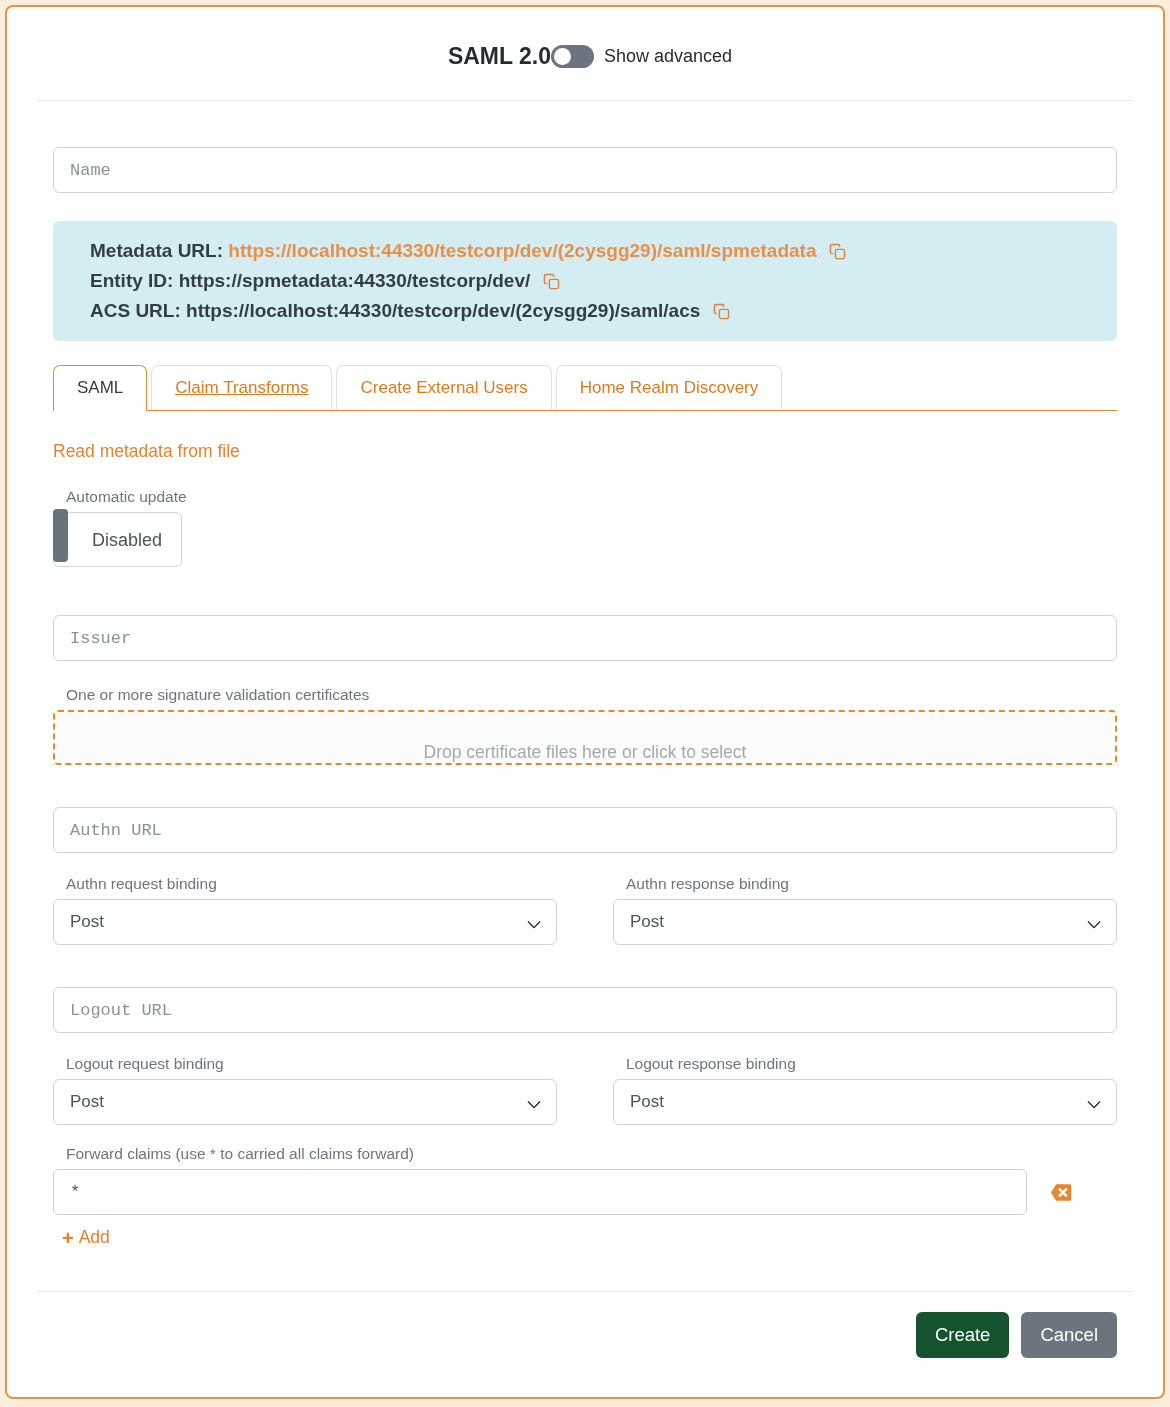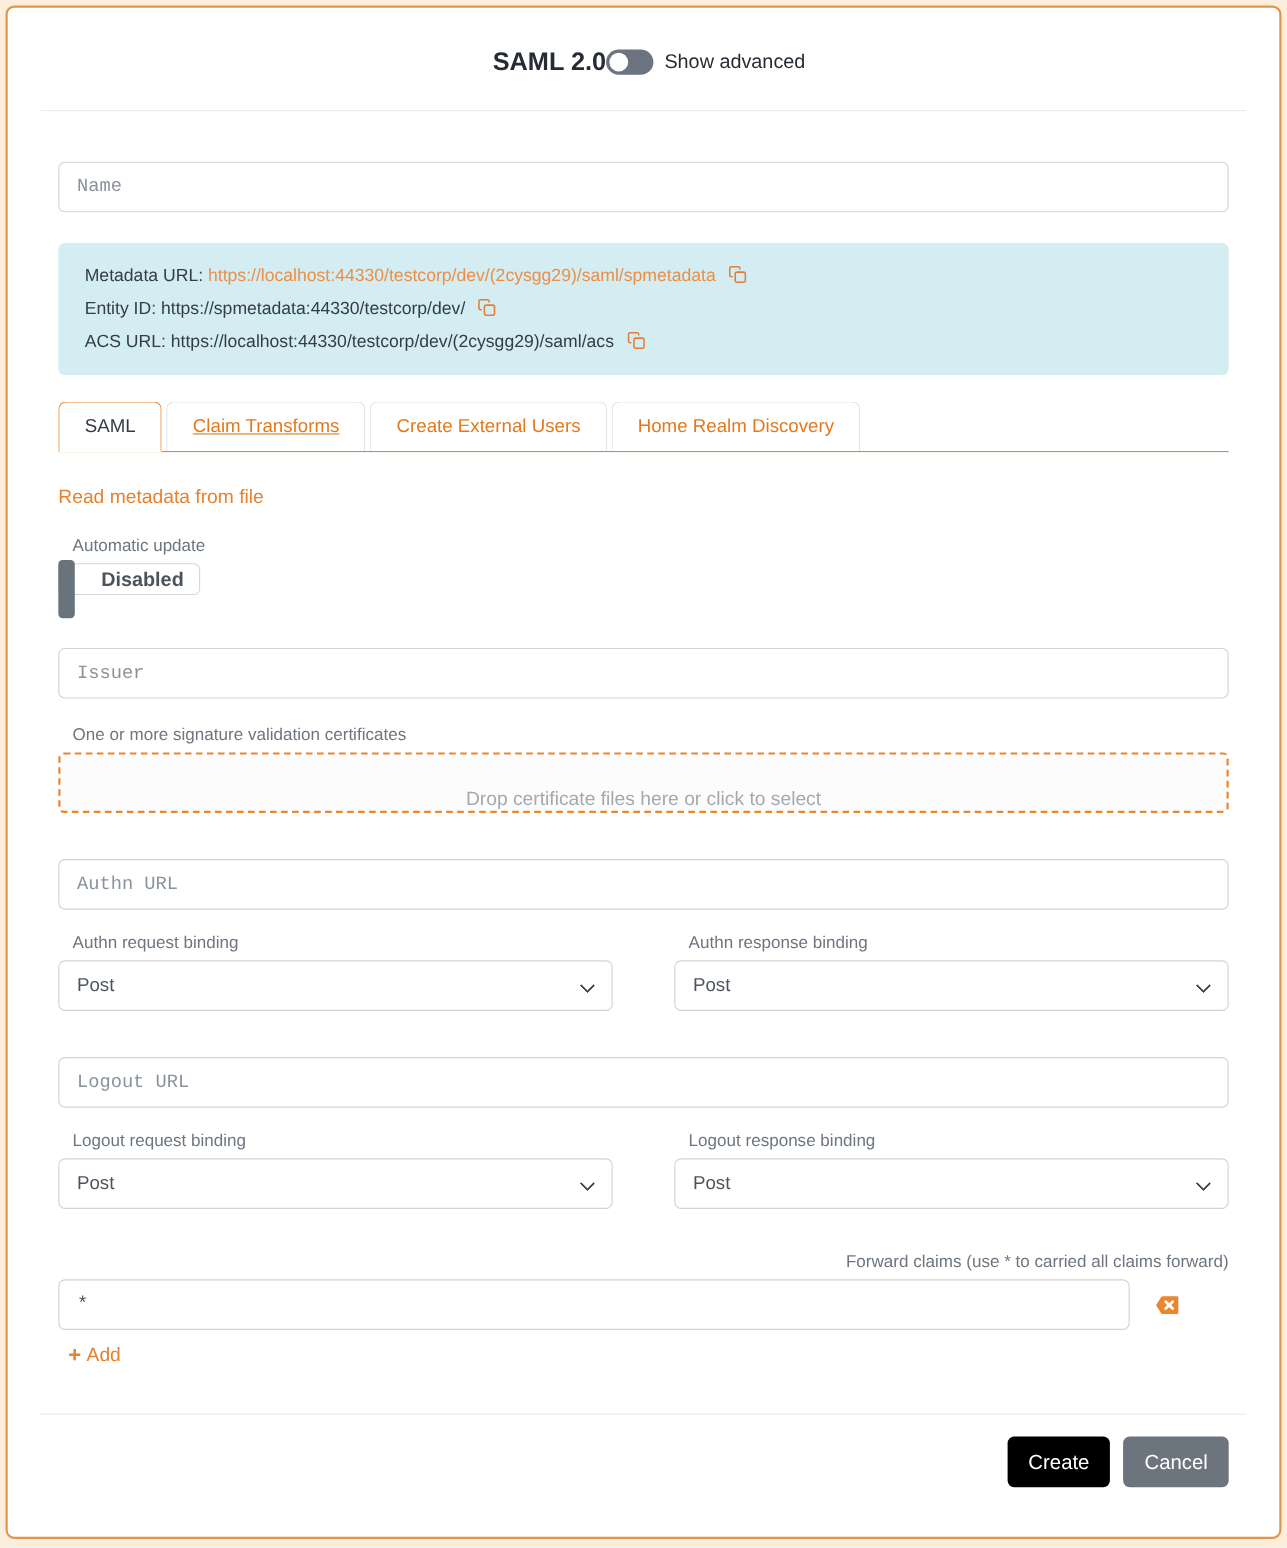--- a/index.html
+++ b/index.html
@@ -45,23 +45,24 @@
     padding: 0 16px; font-size: 17px; color: #495057;
     font-family: Liberation Mono, monospace; background: #fff; outline: none;
   }
   .text-input::placeholder { color: #8a929a; opacity: 1; }
   .name-input { margin-top: 46px; }
   
   .infobox {
     margin-top: 28px;
     background: #d3edf2;
     border-radius: 6px;
-    padding: 15px 24px;
-    font-size: 16px;
+    padding: 15px 37px;
+    font-size: 19px;
     color: #343d44;
+    font-weight: bold;
   }
   .infobox .line { line-height: 30px; white-space: nowrap; overflow: hidden; }
   .infobox .url-link { color: #eb8f47; text-decoration: none; }
   .copy-btn {
     display: inline-block; vertical-align: -3px; margin-left: 7px;
     cursor: pointer; line-height: 0;
   }
   .copy-btn svg { stroke: #e0803c; }
   
   .tabs { display: flex; margin-top: 24px; border-bottom: 1px solid #ea872f; }
@@ -85,23 +86,23 @@
     color: #e8812d; font-size: 17.5px; cursor: pointer; text-decoration: none;
   }
   .field-label {
     font-size: 15.5px; color: #6d7680;
     margin: 0 0 6px 13px;
   }
   .mt-label { margin-top: 25px; }
   
   .auto-label { margin-top: 26px; }
   .state-toggle {
-    position: relative; width: 129px; height: 29px;
+    position: relative; width: 129px; height: 55px;
     border: 1px solid #cfd5da; border-radius: 6px;
-    background: #fff; cursor: pointer; margin-top: 2px; font-weight: bold;
+    background: #fff; cursor: pointer; margin-top: 2px;
   }
   .state-toggle .handle {
     position: absolute; left: -1px; top: -4px;
     width: 15px; height: 53px;
     background: #68737c; border-radius: 4px;
   }
   .state-toggle .txt {
     position: absolute; left: 38px; top: 50%;
     transform: translateY(-50%);
     font-size: 18px; color: #4b545c;
@@ -129,21 +130,21 @@
   }
   .select .chev {
     position: absolute; right: 17px; top: 17px;
     width: 10px; height: 10px;
     border-right: 2.5px solid #3d444b;
     border-bottom: 2.5px solid #3d444b;
     border-radius: 1px;
     transform: rotate(45deg);
   }
   
-  .claims-label { margin-top: 40px; text-align: right; }
+  .claims-label { margin-top: 20px; }
   .claims-row { display: flex; align-items: center; margin-top: 5px; }
   .claims-row .text-input { width: calc(100% - 90px); }
   .remove-btn { margin-left: 22px; cursor: pointer; line-height: 0; }
   .add-link {
     display: inline-flex; align-items: center; gap: 5px;
     margin: 12px 0 0 9px; color: #e8812d; font-size: 17.5px;
     cursor: pointer; text-decoration: none;
   }
   .add-link .plus { font-size: 20px; font-weight: 700; line-height: 1; }
   
@@ -152,21 +153,21 @@
     border-top: 1px solid #e7eaee;
     padding: 20px 16px 28px;
     display: flex; justify-content: flex-end; gap: 12px;
   }
   .btn {
     height: 46px; padding: 0 19px;
     border: none; border-radius: 6px;
     font-size: 18.5px; color: #fff;
     font-family: inherit; cursor: pointer;
   }
-  .btn-create { background: #000000; }
+  .btn-create { background: #14532d; }
   .btn-cancel { background: #6c757d; }
 </style>
 </head>
 <body>
 
 <div class="card">
 
   <div class="card-header">
     <div class="page-title">SAML 2.0</div>
     <div class="adv-toggle">

